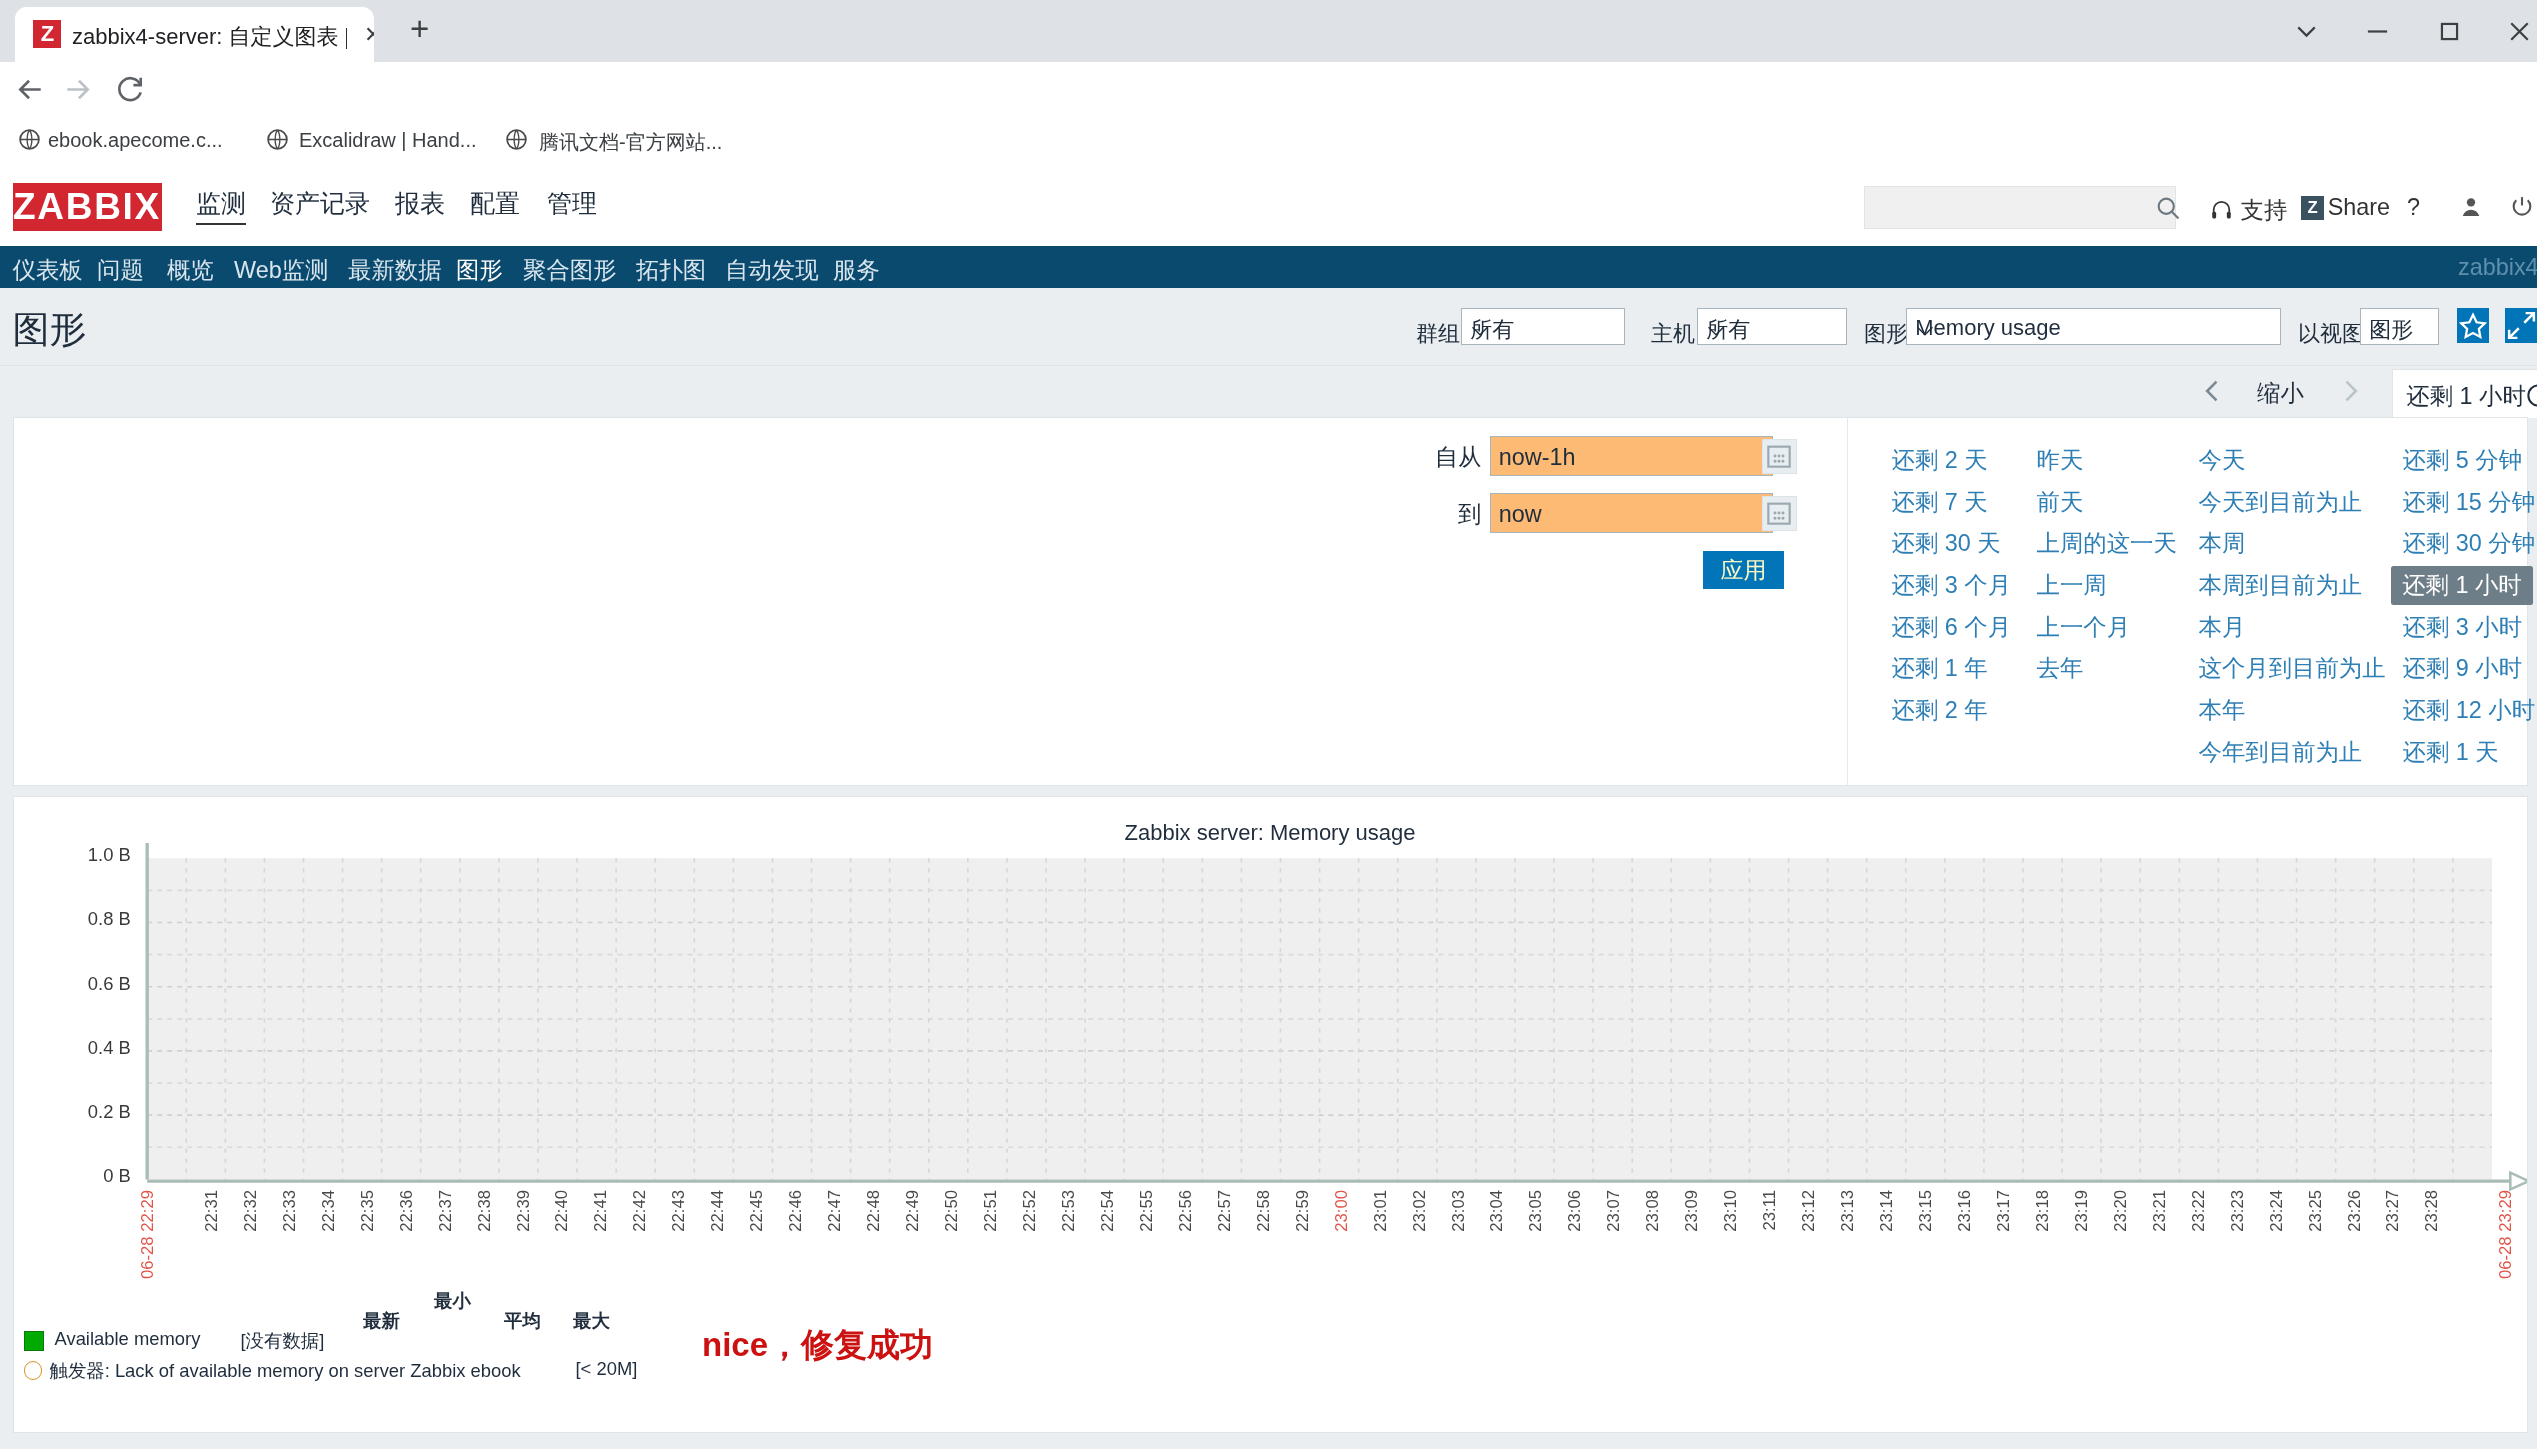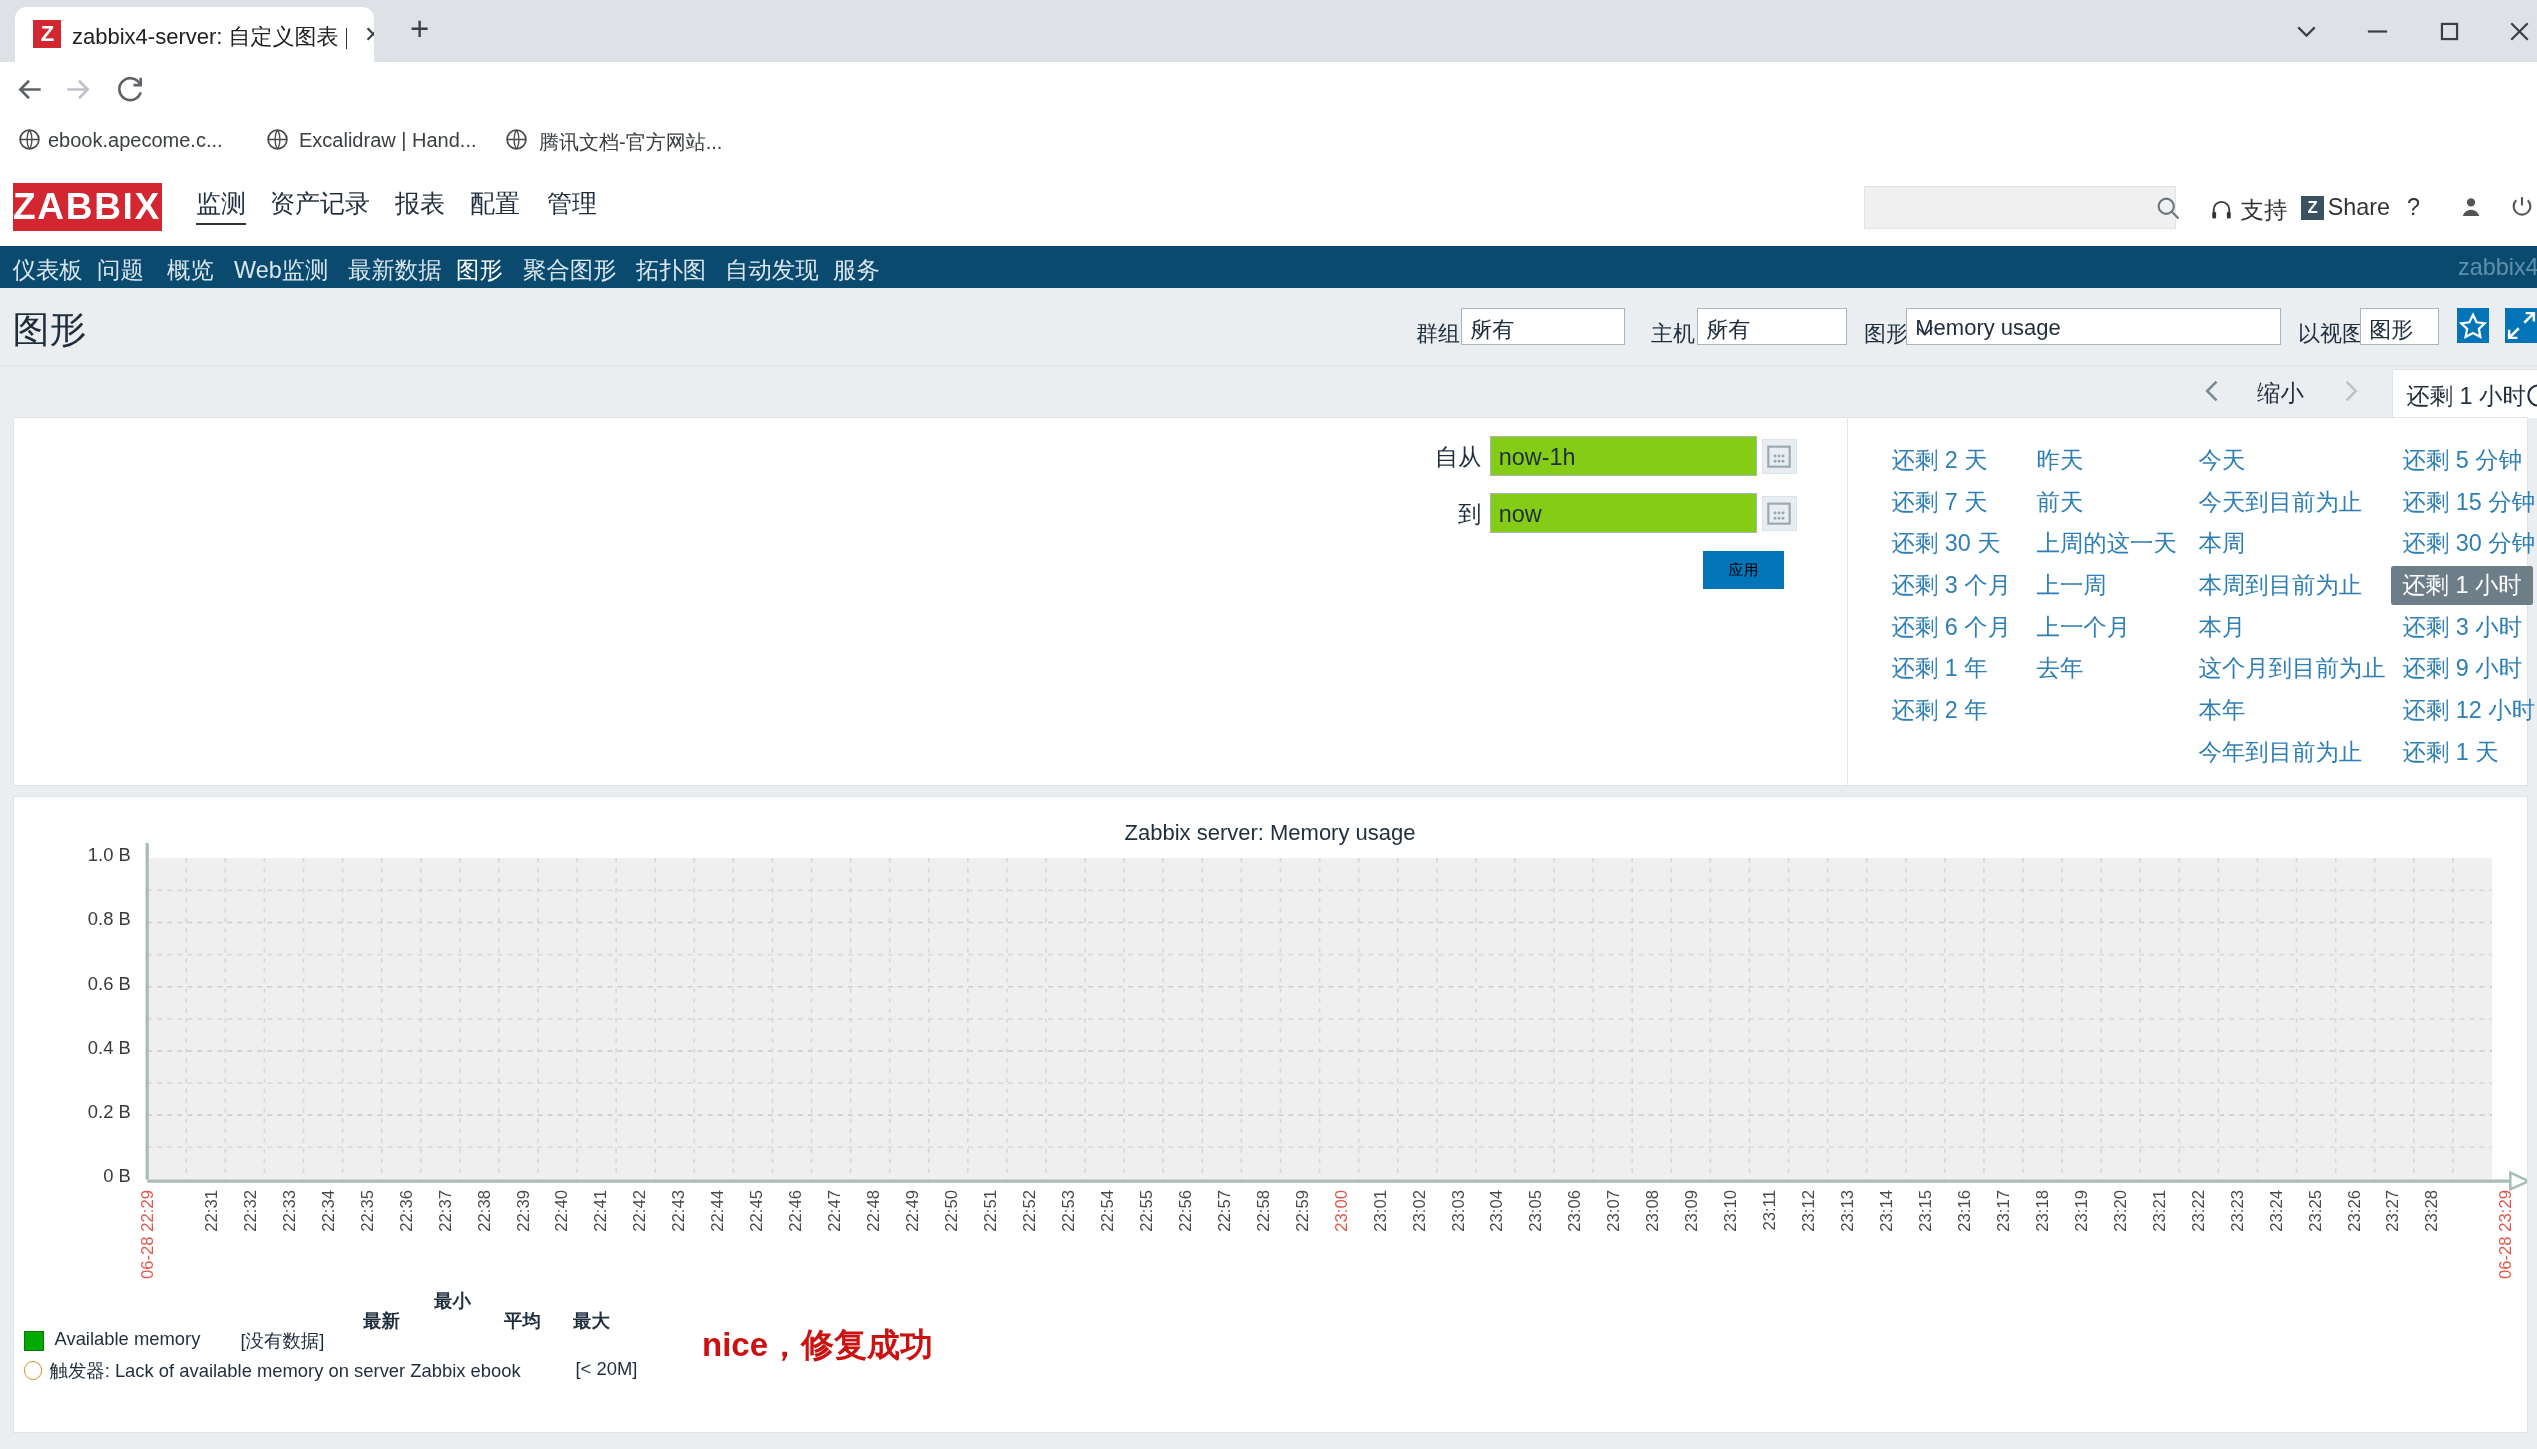--- a/index.html
+++ b/index.html
@@ -50,24 +50,24 @@
   .tn-arrow{position:absolute;top:11.7px;}
   .tn-zoom{position:absolute;left:2257px;top:377px;font-size:23.4px;color:#1f2d3d;}
   .tn-tab{position:absolute;left:2392px;top:369px;width:167px;height:48px;background:#fff;border:0.8px solid #dfe4e6;border-bottom:none;}
   .tn-tab span{position:absolute;left:13.3px;top:10px;font-size:23.4px;color:#1f2d3d;white-space:nowrap;}
   .tn-tab .clk{position:absolute;left:132px;top:11.7px;}
 
   
   .tpanel{position:absolute;left:12.5px;top:417px;width:2513px;height:367px;background:#fff;border:0.8px solid #dfe4e6;}
   .tdiv{position:absolute;left:1833px;top:0;width:0.8px;height:367px;background:#e4e9eb;}
   .tlab{position:absolute;font-size:23.4px;color:#1f2d3d;text-align:right;width:100px;}
-  .tinput{position:absolute;height:38px;width:265px;background:#84cc16;border:0.8px solid #a8b5bc;}
+  .tinput{position:absolute;height:38px;width:265px;background:#fdba74;border:0.8px solid #a8b5bc;padding-left:16px;}
   .tinput span{position:absolute;left:8.3px;top:6.7px;font-size:23.4px;color:#1f2d3d;}
   .calbtn{position:absolute;width:33px;height:33px;background:#e7edf0;border:0.8px solid #dde4e7;}
-  .applybtn{position:absolute;left:1703px;top:551px;width:81px;height:38px;background:#0275b8;color:#000000;font-size:15px;text-align:center;line-height:38px;}
+  .applybtn{position:absolute;left:1703px;top:551px;width:81px;height:38px;background:#0275b8;color:#fef9c3;font-size:23px;text-align:center;line-height:38px;}
   .rng{position:absolute;font-size:23.4px;color:#2e7fb5;white-space:nowrap;}
   .rng.sel{color:#fff;background:#6e7e89;padding:3.3px 11.7px;border-radius:2.5px;}
 
   
   .gpanel{position:absolute;left:12.5px;top:796px;width:2513px;height:635px;background:#fff;border:0.8px solid #dfe4e6;}
   .gtitle{position:absolute;left:0;top:23.4px;width:2513px;text-align:center;font-size:22px;color:#1f2d3d;}
   .ylab{position:absolute;font-size:18.4px;color:#3a3a3a;text-align:right;width:125px;}
   .xlab{position:absolute;font-size:16.7px;color:#4a4a4a;white-space:nowrap;transform-origin:0 0;transform:rotate(-90deg) translateX(-100%);}
   .xlab.red{color:#e0554a;}
   .lg-head{position:absolute;font-size:18.4px;color:#1f2d3d;font-weight:bold;text-align:center;width:100px;}

